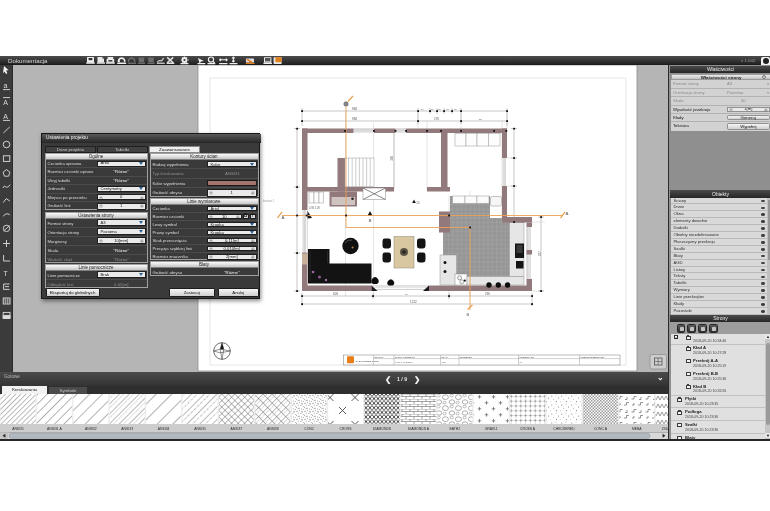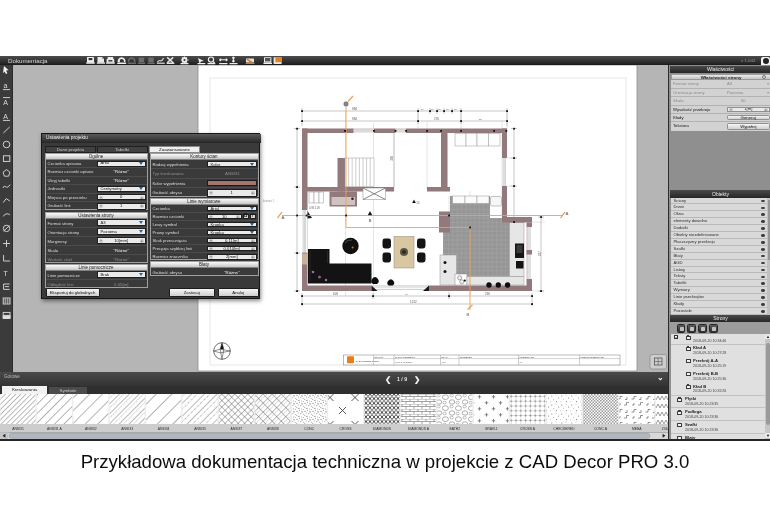--- a/index.html
+++ b/index.html
@@ -1012,15 +1012,14 @@
         </div>
     </div>
 
     <div class="btn abs" style="left:3.5px;top:153.5px;width:54px;height:9px;line-height:9px;">Eksportuj do globalnych</div>
 
     <div class="btn abs" style="left:126.5px;top:153.5px;width:46.5px;height:9px;line-height:9px;">Zastosuj</div>
 
     <div class="btn abs" style="left:176px;top:153.5px;width:40.5px;height:9px;line-height:9px;">Anuluj</div>
   </div>
 
-  <div class="abs" style="left:0;top:449px;width:770px;height:26px;text-align:center;font-size:18.6px;color:#0d0d0d;line-height:26px;">Przykładowa dokumentacja techniczna w projekcie z CAD Decor PRO 3.0</div>
 
 </div>
 
 </body></html>

